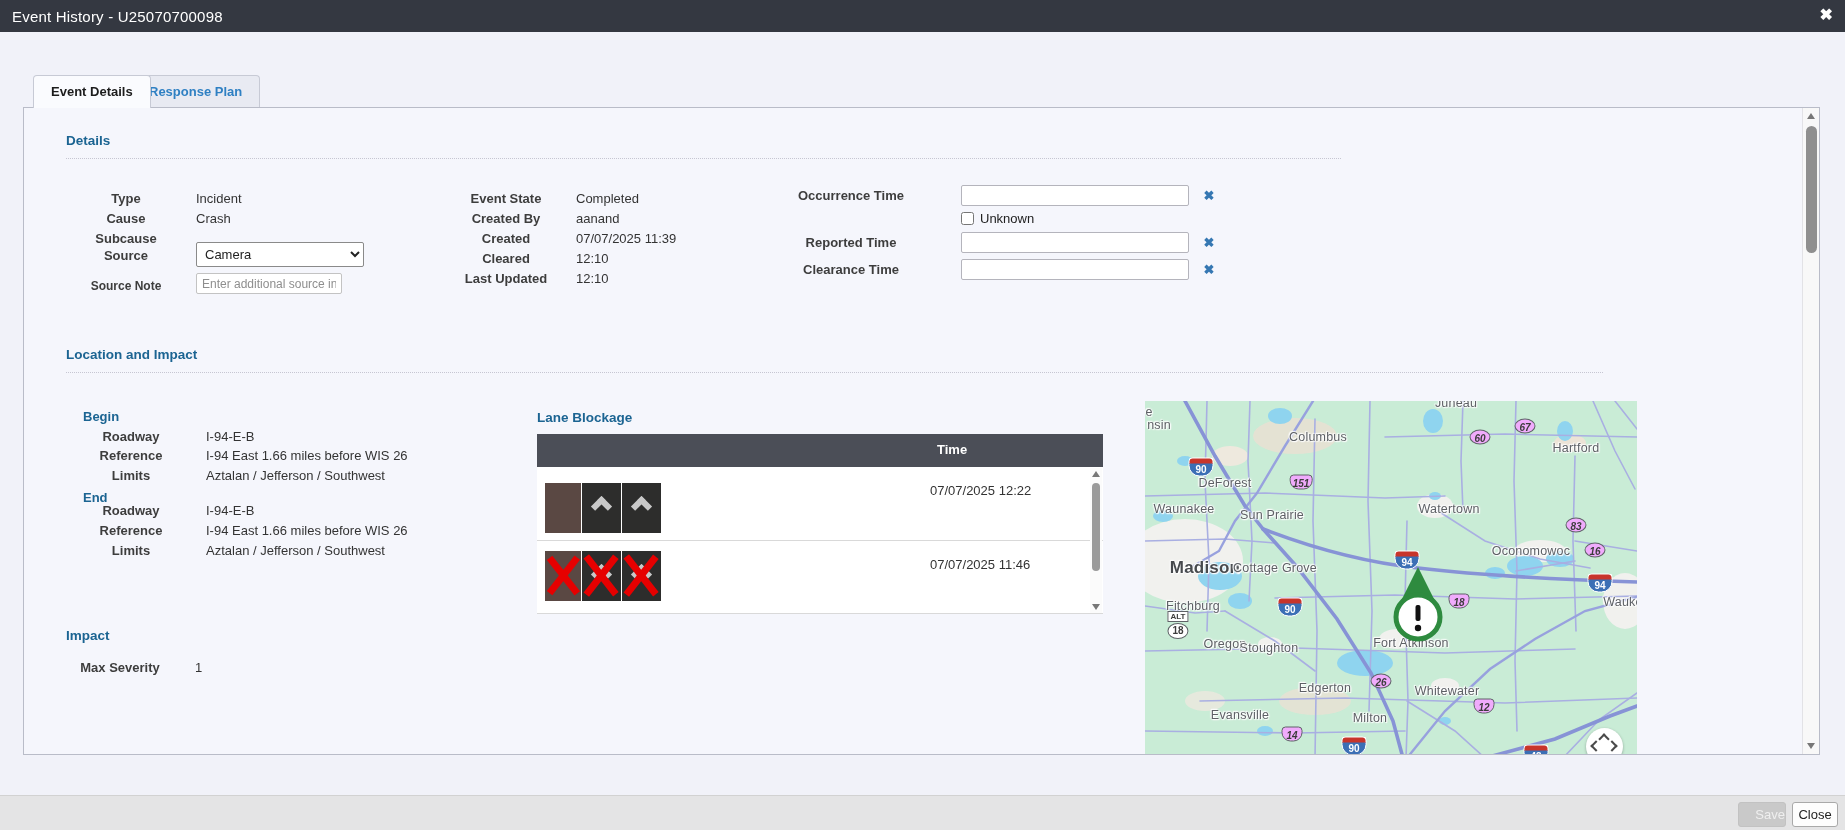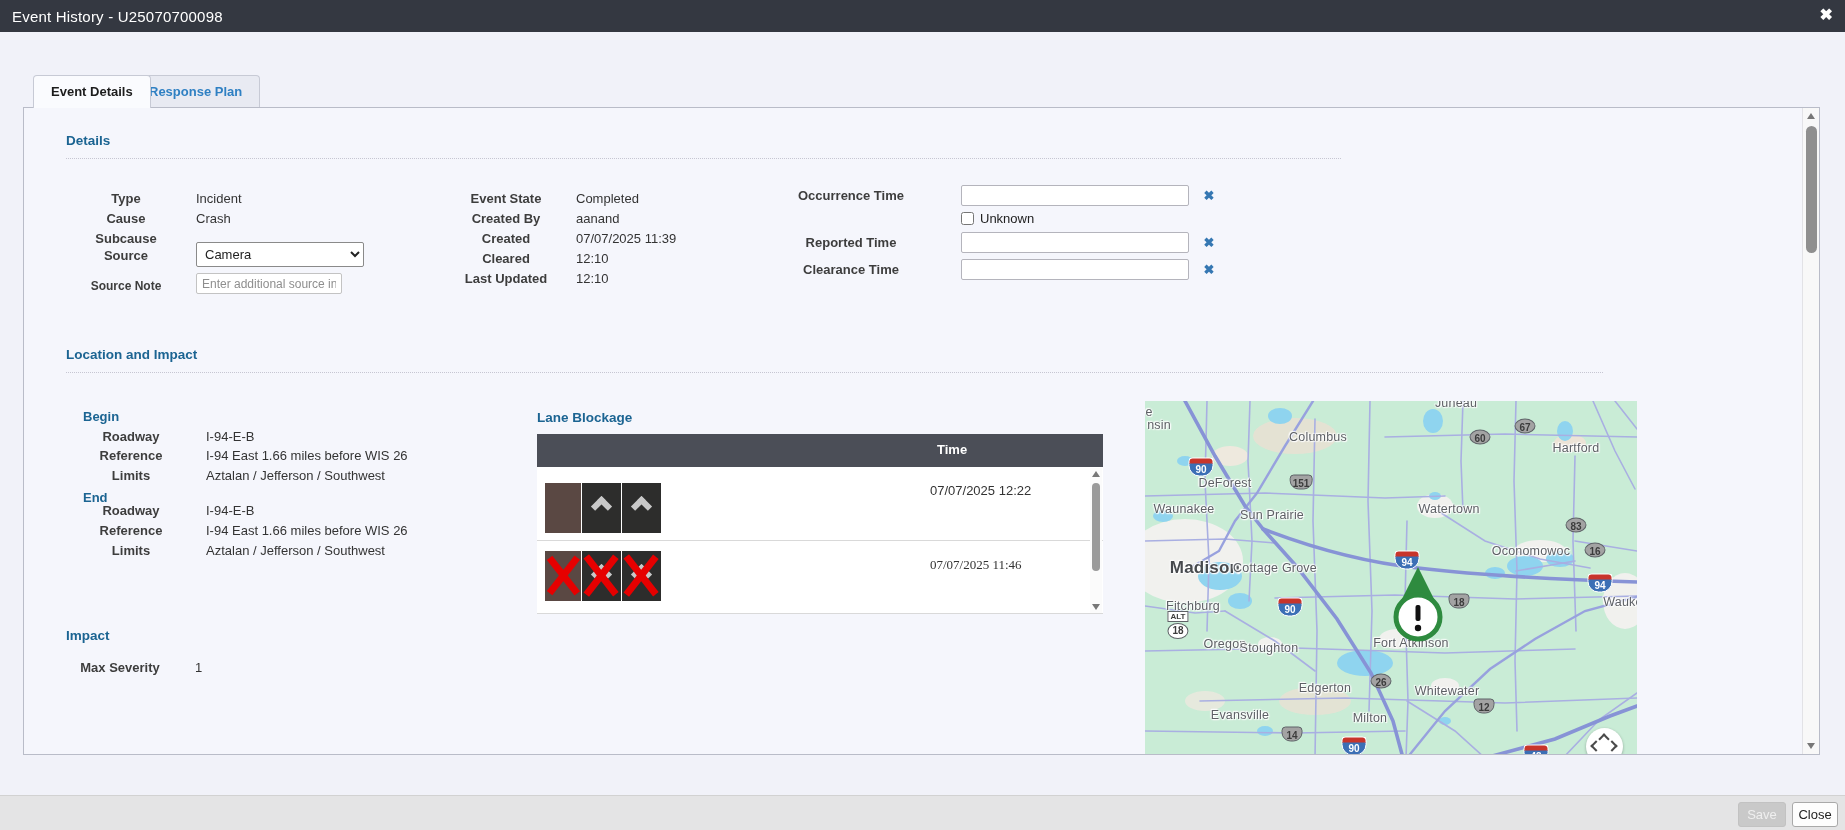--- a/index.html
+++ b/index.html
@@ -52,21 +52,21 @@
 
   
   .lbtable { position:absolute; left:513px; top:326px; width:566px; height:180px;
     background:#fff; }
   .lbhead { position:absolute; left:0; top:0; width:566px; height:33px; background:#4b4e57;
     color:#fff; font-size:13px; font-weight:bold; }
   .lbhead .c1 { position:absolute; left:10px; top:8px;margin-top:28px; }
   .lbhead .c2 { position:absolute; left:400px; top:8px; }
   .lbrow { position:absolute; left:0; width:566px; background:#fff; }
   .lbrow.r1 { top:33px; height:74px; border-bottom:1px solid #d9d9d9; }
-  .lbrow.r2 { top:108px; height:72px; border-bottom:1px solid #d9d9d9;font-family:Liberation Serif, serif; }
+  .lbrow.r2 { top:108px; height:72px; border-bottom:1px solid #d9d9d9; }
   .lanes { position:absolute; left:8px; display:flex; height:50px; }
   .r1 .lanes { top:16px; } .r2 .lanes { top:9px; }
   .lane-cell { position:relative; width:39px; height:50px; overflow:hidden; }
   .lane-cell.shoulder { background:#5a4843; width:36px; }
   .lane-cell.lane { background:#2d2d2c; margin-left:1px; }
   .chev { display:block; width:15px; height:15px; border-left:6px solid #c8c8c8;
     border-top:6px solid #c8c8c8; transform:rotate(45deg); margin:16px auto 0; }
   .xmark { position:absolute; inset:0; }
   .xmark::before,.xmark::after { content:""; position:absolute; left:-12%; right:-12%;
     top:50%; height:7px; margin-top:-4px; background:#e60000; }
@@ -95,23 +95,23 @@
   .maplabel { position:absolute; transform:translate(-50%,-50%); font-size:12.5px;
     color:#5d6065; white-space:nowrap; letter-spacing:.2px;
     text-shadow:0 0 2px #fff,0 0 2px #fff,0 0 3px #fff,1px 1px 1px #fff,-1px -1px 1px #fff; }
   .maplabel.big { font-size:17px; font-weight:bold; color:#474a4e; }
   .shield { position:absolute; transform:translate(-50%,-50%); text-align:center; }
   .shield.interstate { width:25px; height:19px; background:#3b6fb5; color:#fff;
     font-size:10px; font-weight:bold; line-height:21px; border:1px solid #fff;
     border-radius:4px 4px 11px 11px; }
   .shield.interstate::before { content:""; position:absolute; left:-1px; right:-1px; top:-1px;
     height:5px; background:#c8352b; border-radius:4px 4px 0 0; border:1px solid #fff; border-bottom:none; }
-  .shield.state,.shield.us { min-width:21px; height:15px; background:#a3a3a3; color:#3c3c3c;
+  .shield.state,.shield.us { min-width:21px; height:15px; background:#f0abfc; color:#3c3c3c;
     font-size:10px; font-weight:bold; line-height:15px; border:1.5px solid #5f6368;
-    padding:0 2px; }
+    padding:0 2px;font-style:italic; }
   .shield.state { border-radius:50%; }
   .shield.us { border-radius:4px 4px 9px 9px; }
   .altwrap { position:absolute; transform:translate(-50%,-50%); text-align:center; }
   .altwrap .altbox { display:block; background:#fff; border:1px solid #5f6368; color:#3c3c3c;
     font-size:8px; font-weight:bold; padding:0 2px; margin-bottom:1px; }
   .altwrap .altoval { display:block; background:#fff; border:1.5px solid #5f6368; color:#3c3c3c;
     font-size:10px; font-weight:bold; border-radius:50%; padding:0 4px; line-height:14px; }
   .marker { position:absolute; left:247px; top:166px; }
   .pan-ctrl { position:absolute; left:441px; top:327px; width:37px; height:37px;
     background:#fff; border-radius:50%; box-shadow:0 1px 3px rgba(0,0,0,.3); }
@@ -120,21 +120,21 @@
   .pc.up { left:14px; top:7px; transform:rotate(45deg); }
   .pc.lf { left:6px; top:14px; transform:rotate(-45deg); }
   .pc.rt { left:22px; top:14px; transform:rotate(135deg); }
 
   
   .footer { position:absolute; left:0; top:795px; width:1845px; height:35px;
     background:#e4e4e5; border-top:1px solid #d2d2d2; }
   .btn { position:absolute; top:6px; height:25px; font-size:13px; border-radius:3px;
     text-align:center; line-height:24px; cursor:pointer;
     font-family:"Liberation Sans",sans-serif; }
-  .btn.save { left:1738px; width:48px; background:#c9c9c9; color:#efefef; border:1px solid #c2c2c2; }
+  .btn.save { left:1738px; width:48px; background:#c9c9c9; color:#efefef; border:1px solid #c2c2c2;text-align:right; }
   .btn.close { left:1792px; width:46px; background:#fdfdfd; color:#222; border:1px solid #a9a9a9; }
 </style>
 </head>
 <body>
 
 <div class="titlebar">
   <span class="title">Event History - U25070700098</span>
   <span class="close">✖</span>
 </div>
 

